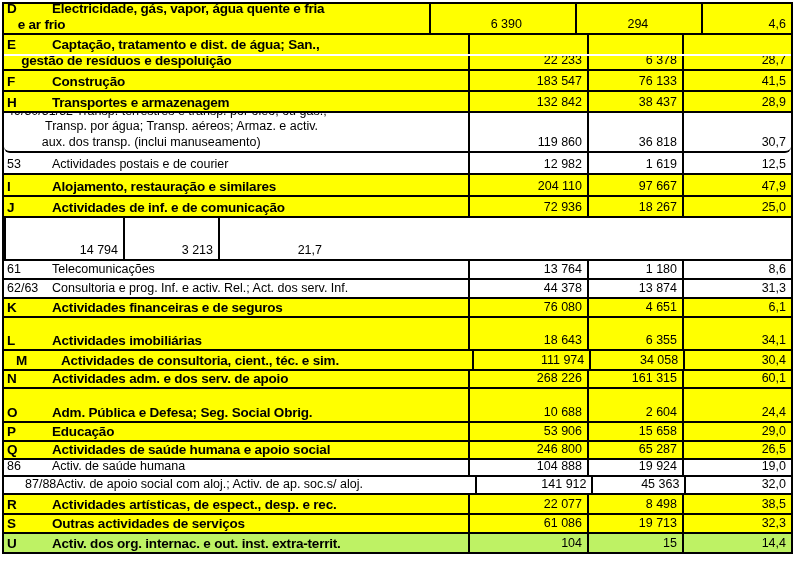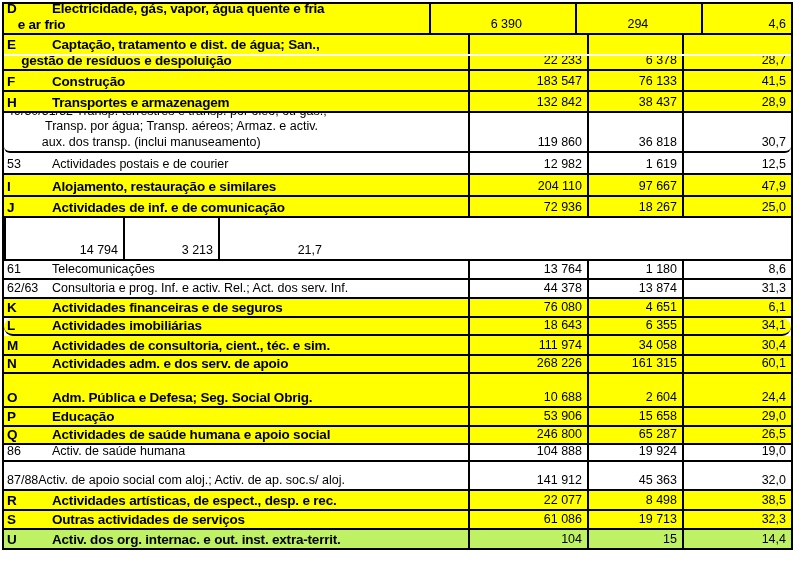--- a/index.html
+++ b/index.html
@@ -164,29 +164,29 @@
       <div class="cell num c4">31,3</div>
     </div>
     <div class="row section" style="height: 19px;">
       <div class="cell c1">
         <div class="line">K	Actividades financeiras e de seguros</div>
       </div>
       <div class="cell num c2">76 080</div>
       <div class="cell num c3">4 651</div>
       <div class="cell num c4">6,1</div>
     </div>
-    <div class="row section" style="height: 18px; border-radius: 9px;">
+    <div class="row section" style="height: 33px;">
       <div class="cell c1">
         <div class="line">L	Actividades imobiliárias</div>
       </div>
       <div class="cell num c2">18 643</div>
       <div class="cell num c3">6 355</div>
       <div class="cell num c4">34,1</div>
     </div>
-    <div class="row section" style="height: 20px;">
+    <div class="row section" style="height: 20px; padding-left: 9px;">
       <div class="cell c1">
         <div class="line">M	Actividades de consultoria, cient., téc. e sim.</div>
       </div>
       <div class="cell num c2">111 974</div>
       <div class="cell num c3">34 058</div>
       <div class="cell num c4">30,4</div>
     </div>
     <div class="row section" style="height: 18px;">
       <div class="cell c1">
         <div class="line">N	Actividades adm. e dos serv. de apoio</div>
@@ -220,21 +220,21 @@
       <div class="cell num c4">26,5</div>
     </div>
     <div class="row sub" style="height: 17px;">
       <div class="cell c1">
         <div class="line">86	Activ. de saúde humana</div>
       </div>
       <div class="cell num c2">104 888</div>
       <div class="cell num c3">19 924</div>
       <div class="cell num c4">19,0</div>
     </div>
-    <div class="row sub" style="height: 29px;">
+    <div class="row sub" style="height: 18px; padding-left: 18px;">
       <div class="cell c1">
         <div class="line">87/88Activ. de apoio social com aloj.; Activ. de ap. soc.s/ aloj.</div>
       </div>
       <div class="cell num c2">141 912</div>
       <div class="cell num c3">45 363</div>
       <div class="cell num c4">32,0</div>
     </div>
     <div class="row section" style="height: 20px;">
       <div class="cell c1">
         <div class="line">R	Actividades artísticas, de espect., desp. e rec.</div>

